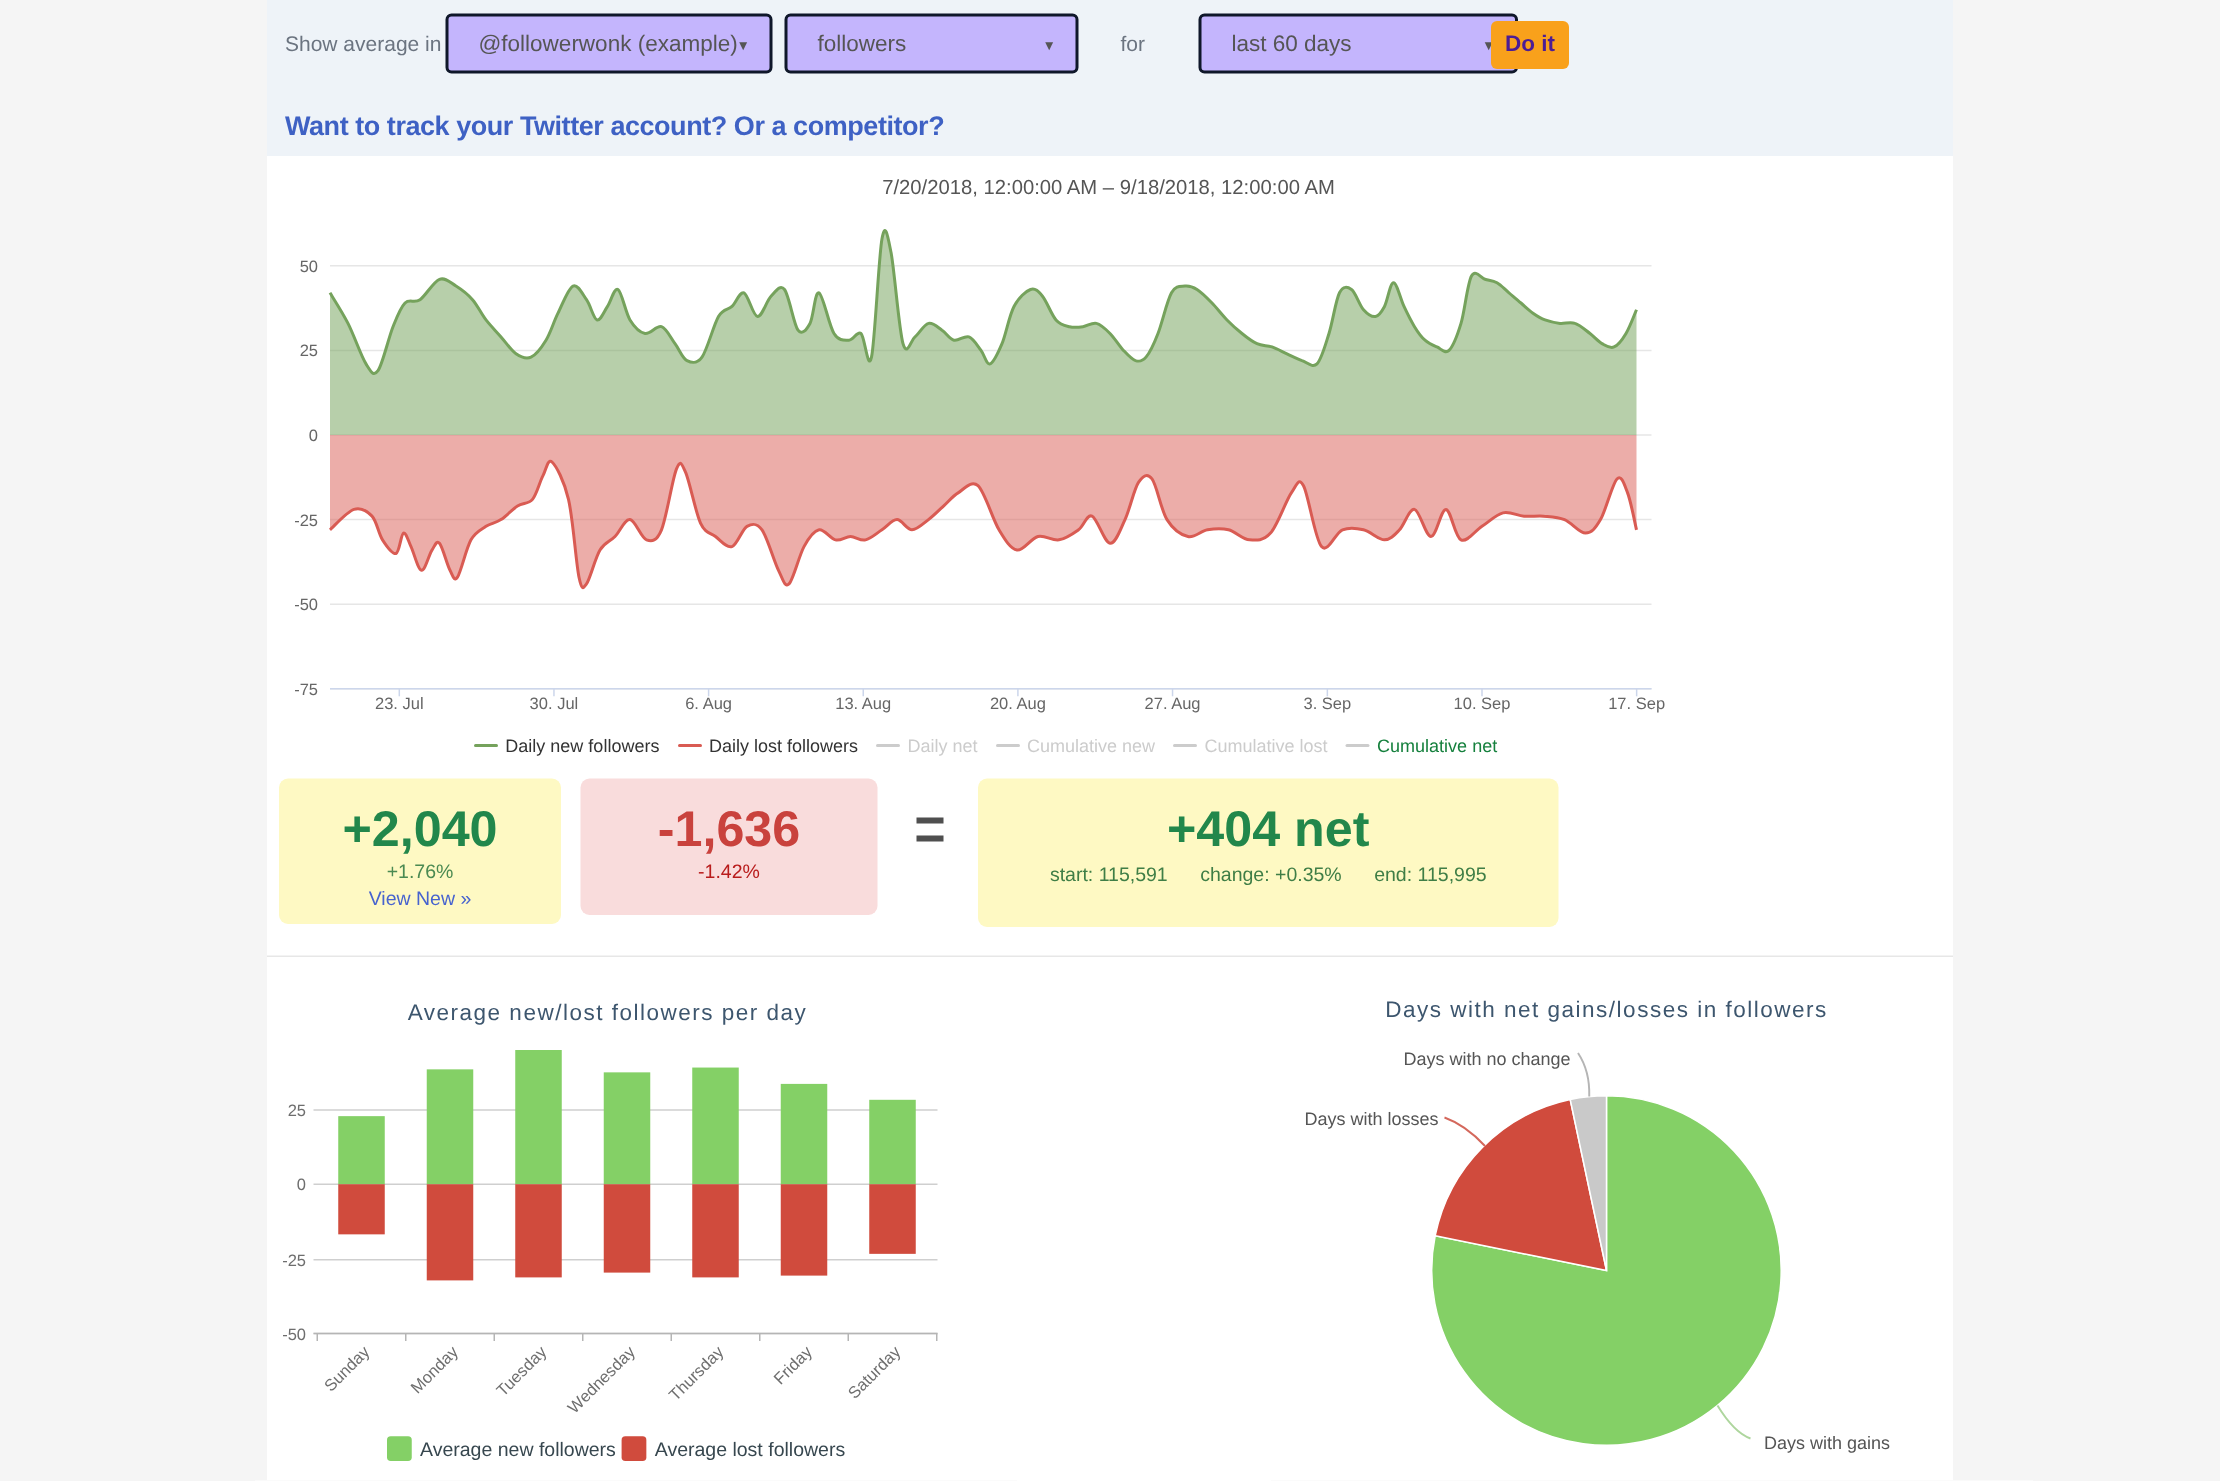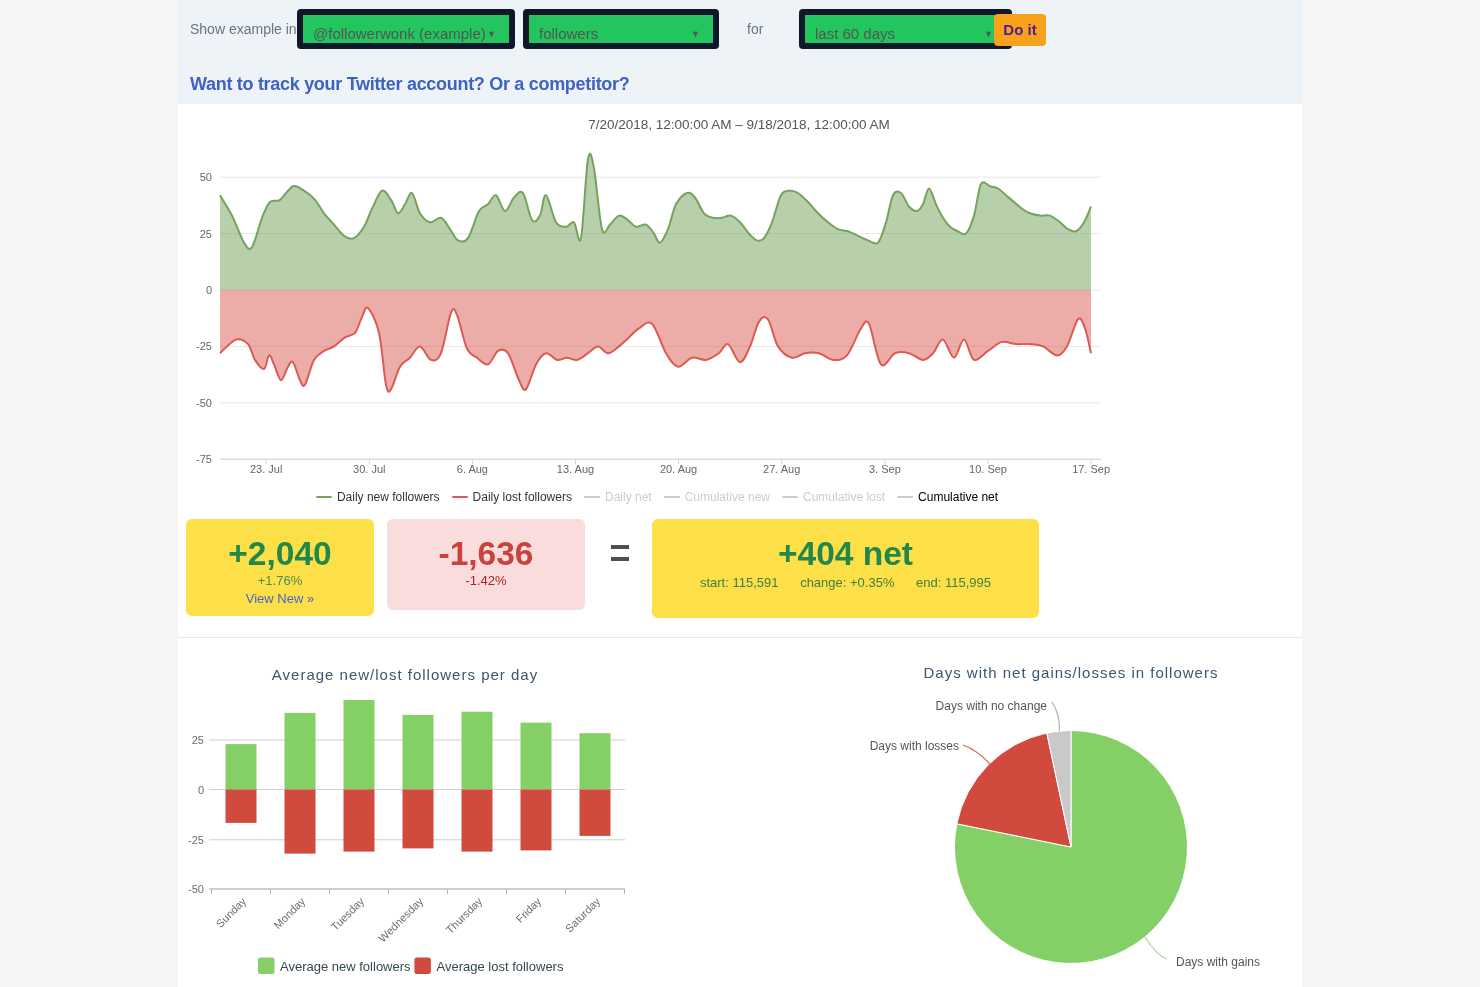--- a/index.html
+++ b/index.html
@@ -1,39 +1,39 @@
 <!DOCTYPE html>
 <html><head><meta charset="utf-8"><title>followers</title>
 <style>
 *{margin:0;padding:0;box-sizing:border-box}
 body{width:1480px;height:987px;background:#f5f5f5;font-family:"Liberation Sans",sans-serif;position:relative;overflow:hidden}
 .abs{position:absolute}
 .content{position:absolute;left:178px;top:0;width:1124px;height:987px;background:#fff}
 .topbar{position:absolute;left:178px;top:0;width:1124px;height:104px;background:#eef3f8}
-.sel{position:absolute;height:40px;background:#22c55e;border:6px solid #0f172a;border-radius:4px;color:#555;font-size:15px;line-height:38px;padding-left:10px}
+.sel{position:absolute;height:40px;background:#c4b5fd;border:2px solid #0f172a;border-radius:4px;color:#555;font-size:15px;line-height:38px;padding-left:20px}
 .sel .arr{position:absolute;right:13px;top:0;font-size:9px;color:#555}
 .lbl{position:absolute;color:#6b7480;font-size:14px;line-height:40px;top:9px}
 .doit{position:absolute;left:994px;top:14px;width:52px;height:32px;background:#f9a11b;border-radius:4px;color:#4c1d95;font-weight:bold;font-size:15px;text-align:center;line-height:32px}
 .wantlink{position:absolute;left:190px;top:74px;color:#3e61c4;font-weight:bold;font-size:18px;letter-spacing:-0.3px}
 .statbox{position:absolute;border-radius:6px;text-align:center}
-.gbox{background:#fde047}
+.gbox{background:#fef9c3}
 .rbox{background:#f9dcdc}
 .bignum{font-size:33.5px;font-weight:bold;line-height:37px}
 .gtx{color:#22874b}
 .rtx{color:#c9423d}
 .small{font-size:13px;line-height:18px}
 .legend{position:absolute;left:188px;top:490px;width:938px;display:flex;justify-content:center;align-items:center;font-size:12px;color:#333}
 .legend .it{display:flex;align-items:center;margin:0 6px}
 .legend .dash{width:16px;height:2px;border-radius:1px;margin-right:5px}
 .divider{position:absolute;left:178px;top:637px;width:1124px;height:1px;background:#e7e7e7}
 </style></head>
 <body>
 <div class="content"></div>
 <div class="topbar"></div>
-<div class="lbl" style="left:190px">Show example in</div>
+<div class="lbl" style="left:190px">Show average in</div>
 <div class="sel" style="left:297px;top:9px;width:218px">@followerwonk (example)<span class="arr">▼</span></div>
 <div class="sel" style="left:523px;top:9px;width:196px">followers<span class="arr">▼</span></div>
 <div class="lbl" style="left:747px">for</div>
 <div class="sel" style="left:799px;top:9px;width:213px">last 60 days<span class="arr">▼</span></div>
 <div class="doit">Do it</div>
 <div class="wantlink">Want to track your Twitter account? Or a competitor?</div>
 <svg class="abs" style="left:178px;top:103px" width="1124" height="415">
 <style>.ax{font:11px "Liberation Sans",sans-serif;fill:#666}</style>
 <text x="561" y="26" text-anchor="middle" style="font:13.5px &quot;Liberation Sans&quot;,sans-serif;fill:#555">7/20/2018, 12:00:00 AM – 9/18/2018, 12:00:00 AM</text>
 <line x1="42" y1="74.2" x2="923" y2="74.2" stroke="#e6e6e6" stroke-width="1"></line>
@@ -71,21 +71,21 @@
     <text x="706.9" y="369.5" text-anchor="middle" class="ax">3. Sep</text>
     <text x="810.0" y="369.5" text-anchor="middle" class="ax">10. Sep</text>
     <text x="913.1" y="369.5" text-anchor="middle" class="ax">17. Sep</text>
 </svg>
 <div class="legend">
 <span class="it"><span class="dash" style="background:#75a25c"></span>Daily new followers</span>
 <span class="it"><span class="dash" style="background:#d95b53"></span>Daily lost followers</span>
 <span class="it" style="color:#ccc"><span class="dash" style="background:#ccc"></span>Daily net</span>
 <span class="it" style="color:#ccc"><span class="dash" style="background:#ccc"></span>Cumulative new</span>
 <span class="it" style="color:#ccc"><span class="dash" style="background:#ccc"></span>Cumulative lost</span>
-<span class="it" style="color:#000000"><span class="dash" style="background:#ccc"></span>Cumulative net</span>
+<span class="it" style="color:#15803d"><span class="dash" style="background:#ccc"></span>Cumulative net</span>
 </div>
 <div class="statbox gbox" style="left:186px;top:519px;width:188px;height:97px">
 <div class="bignum gtx" style="margin-top:16px">+2,040</div>
 <div class="small" style="color:#4b8a52">+1.76%</div>
 <div class="small" style="color:#4763cf">View New »</div>
 </div>
 <div class="statbox rbox" style="left:387px;top:519px;width:198px;height:91px">
 <div class="bignum rtx" style="margin-top:16px">-1,636</div>
 <div class="small" style="color:#b91c1c">-1.42%</div>
 </div>

